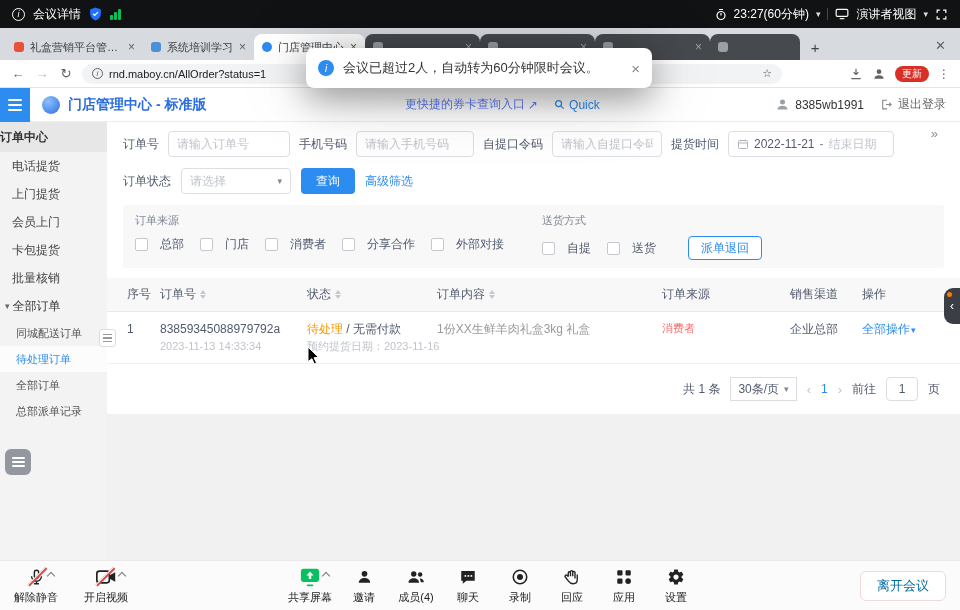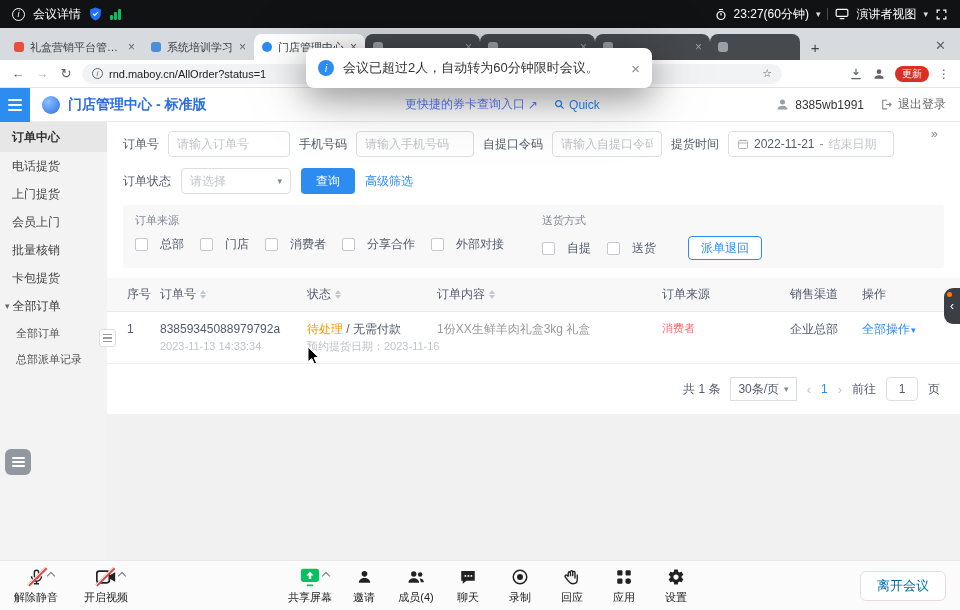--- a/index.html
+++ b/index.html
@@ -49,21 +49,21 @@
   .head-center{position:absolute;left:405px;display:flex;align-items:center;gap:16px;font-size:12px}
   .promo{color:#5b7cfa;display:flex;align-items:center;gap:3px}
   .quick{color:#2d8cf0;display:flex;align-items:center;gap:4px}
   .head-right{margin-left:auto;display:flex;align-items:center;gap:16px;padding-right:14px;color:#333}
   .hr-item{display:flex;align-items:center;gap:5px}
   .hr-item.gray{color:#666}
 
   
   .abody{display:flex;height:438px;background:#f1f1f1}
   .sidebar{width:107px;background:#f3f3f3;flex:none;position:relative;font-size:12px;color:#444}
-  .sb-section{height:30px;display:flex;align-items:center;padding-left:12px;background:#e7e7e7;font-weight:bold;color:#333}
+  .sb-section{height:30px;display:flex;align-items:center;background:#e7e7e7;font-weight:bold;color:#333}
   .sb-item{height:28px;display:flex;align-items:center;padding-left:12px}
   .sb-group{height:28px;display:flex;align-items:center;padding-left:5px;gap:3px;color:#333}
   .sb-group .tri{font-size:9px;color:#666}
   .sb-sub{height:26px;display:flex;align-items:center;padding-left:16px;font-size:11px;color:#555}
   .sb-sub.active{color:#2d8cf0;background:#fcfcfc}
   .sb-handle{position:absolute;right:-9px;top:207px;width:17px;height:18px;background:#fff;border:1px solid #ddd;border-radius:3px;display:flex;flex-direction:column;gap:2px;align-items:center;justify-content:center;z-index:5}
   .sb-handle i{display:block;width:9px;height:1.5px;background:#9a9a9a}
 
   
   .main{flex:1;min-width:0;display:flex;flex-direction:column;background:#fff;position:relative}
@@ -278,26 +278,28 @@
     </div>
   </div>
 
   <div class="abody">
 
     <div class="sidebar">
       <div class="sb-section">订单中心</div>
       <div class="sb-item">电话提货</div>
       <div class="sb-item">上门提货</div>
       <div class="sb-item">会员上门</div>
+      <div class="sb-item">卡包提货</div>
       <div class="sb-item">批量核销</div>
-      <div class="sb-item">卡包提货</div>
       <div class="sb-group">
         <span class="tri">▾</span>
         <span>全部订单</span>
       </div>
+      <div class="sb-sub">同城配送订单</div>
+      <div class="sb-sub active">待处理订单</div>
       <div class="sb-sub">全部订单</div>
       <div class="sb-sub">总部派单记录</div>
       <div class="sb-handle">
           <i></i>
           <i></i>
           <i></i>
         </div>
     </div>
 
     <div class="main">

